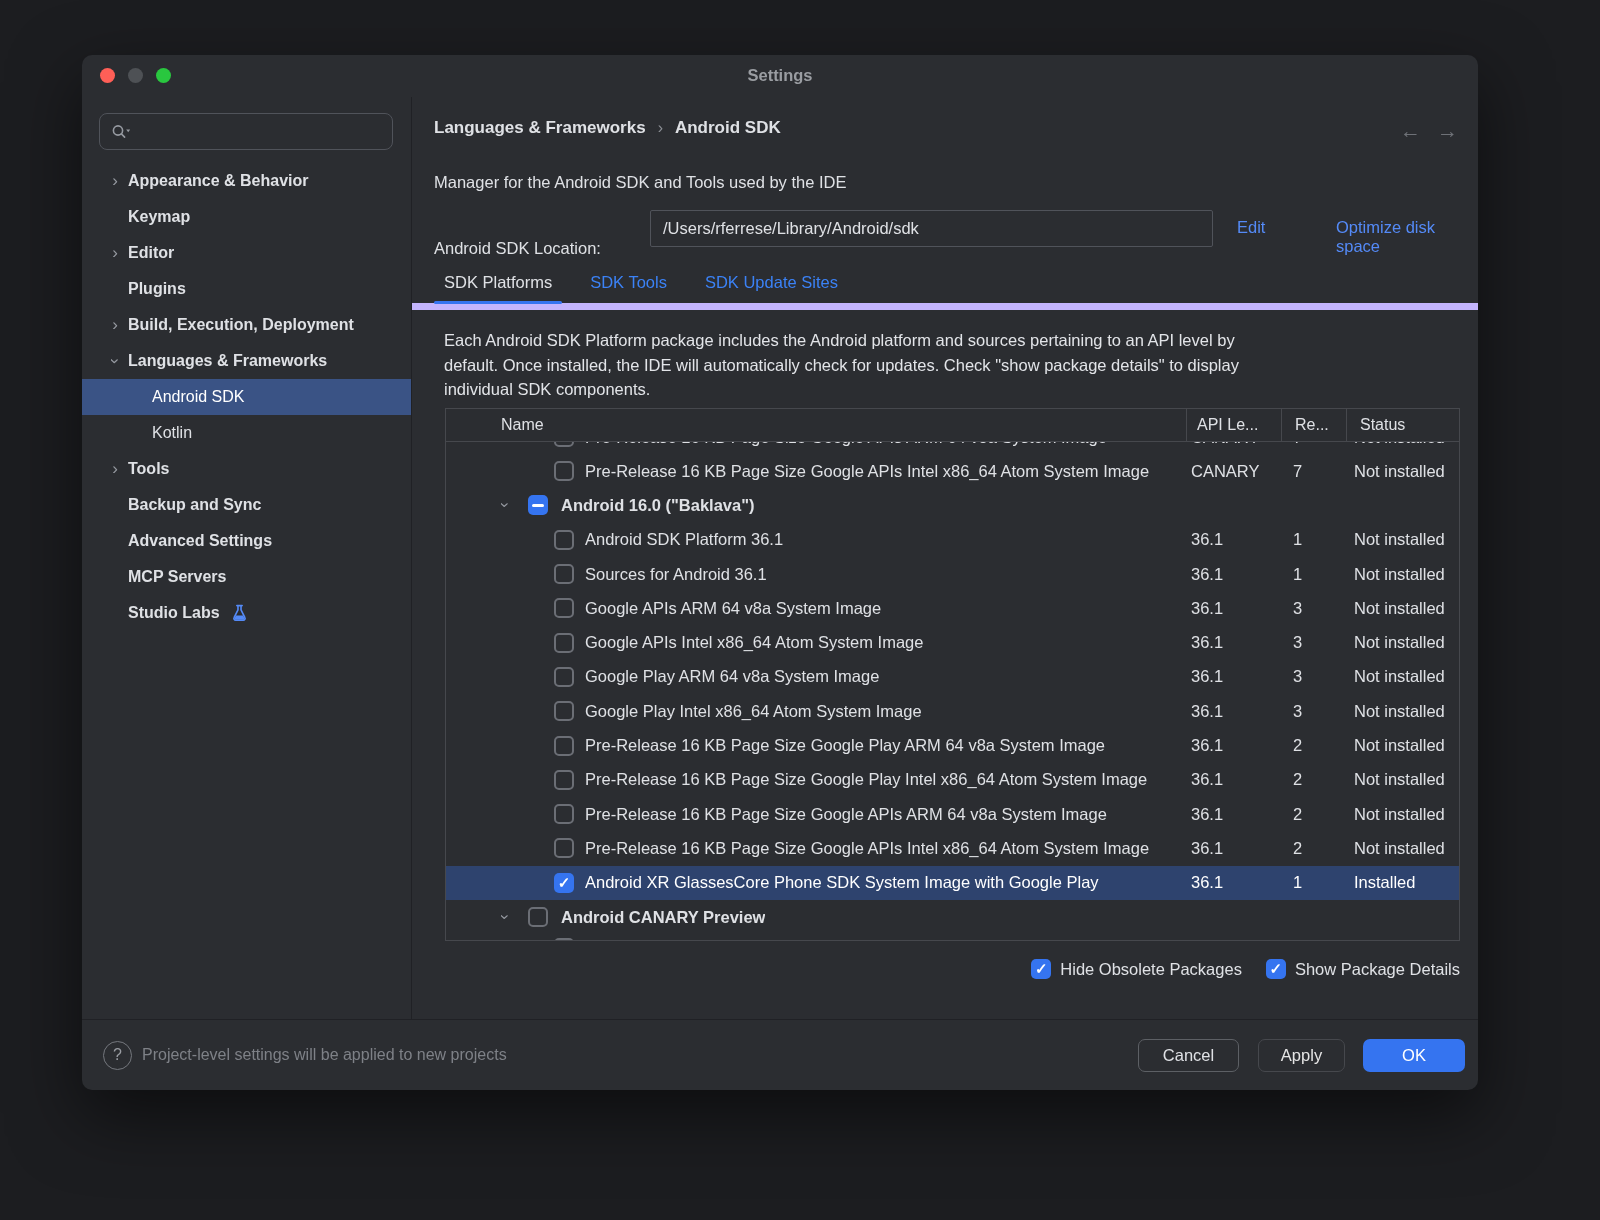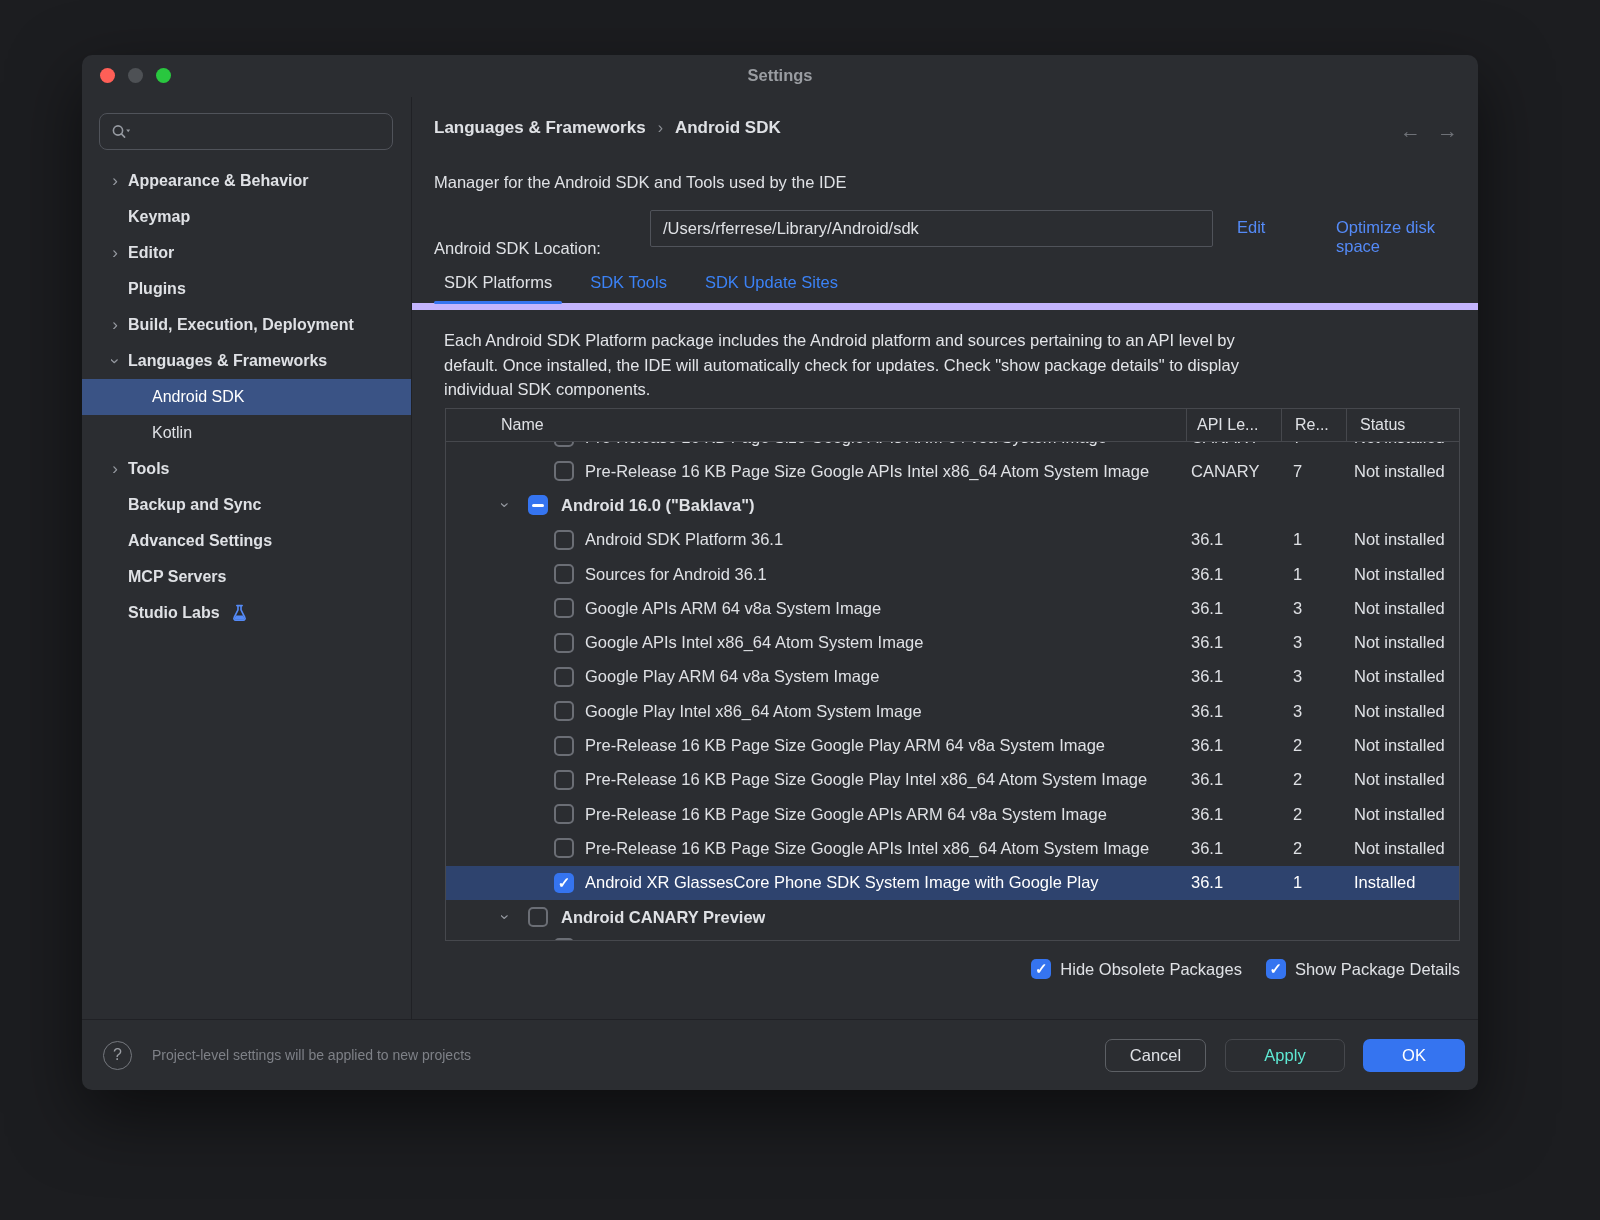--- a/index.html
+++ b/index.html
@@ -90,25 +90,25 @@
 
   
   .opts{position:absolute;left:33px;top:858px;width:1015px;display:flex;justify-content:flex-end;align-items:center;gap:24px;height:28px;}
   .opt{display:flex;align-items:center;gap:9px;font-size:16.5px;color:var(--txt);justify-content:flex-end;}
 
   
   .footer{position:absolute;left:0;top:964px;width:100%;height:71px;border-top:1px solid var(--line-dark);
           display:flex;align-items:center;padding:0 13px 0 21px;}
   .help{width:29px;height:29px;border-radius:50%;border:1.5px solid #75787e;color:#9a9da3;font-size:16px;
         display:flex;align-items:center;justify-content:center;flex:0 0 29px;}
-  .hint{margin-left:20px;color:var(--txt-faint);font-size:14px;flex:1;}
+  .hint{margin-left:10px;color:var(--txt-faint);font-size:16px;flex:1;}
   .btn{height:33px;border-radius:7px;font-size:16.5px;display:flex;align-items:center;justify-content:center;cursor:pointer;
        font-family:"Liberation Sans",sans-serif;}
   .btn-cancel{width:101px;border:1px solid #5d6065;color:var(--txt);margin-right:19px;background:transparent;}
-  .btn-apply{width:120px;border:1px solid #46484d;color:#5eead4;margin-right:18px;background:transparent;}
+  .btn-apply{width:87px;border:1px solid #46484d;color:#e5e5e5;margin-right:18px;background:transparent;}
   .btn-ok{width:102px;background:var(--accent);color:#fff;border:none;}
 </style>
 </head>
 <body>
 
 <div class="stage">
   <div class="window">
 
     <div class="titlebar">
       <div class="lights">

